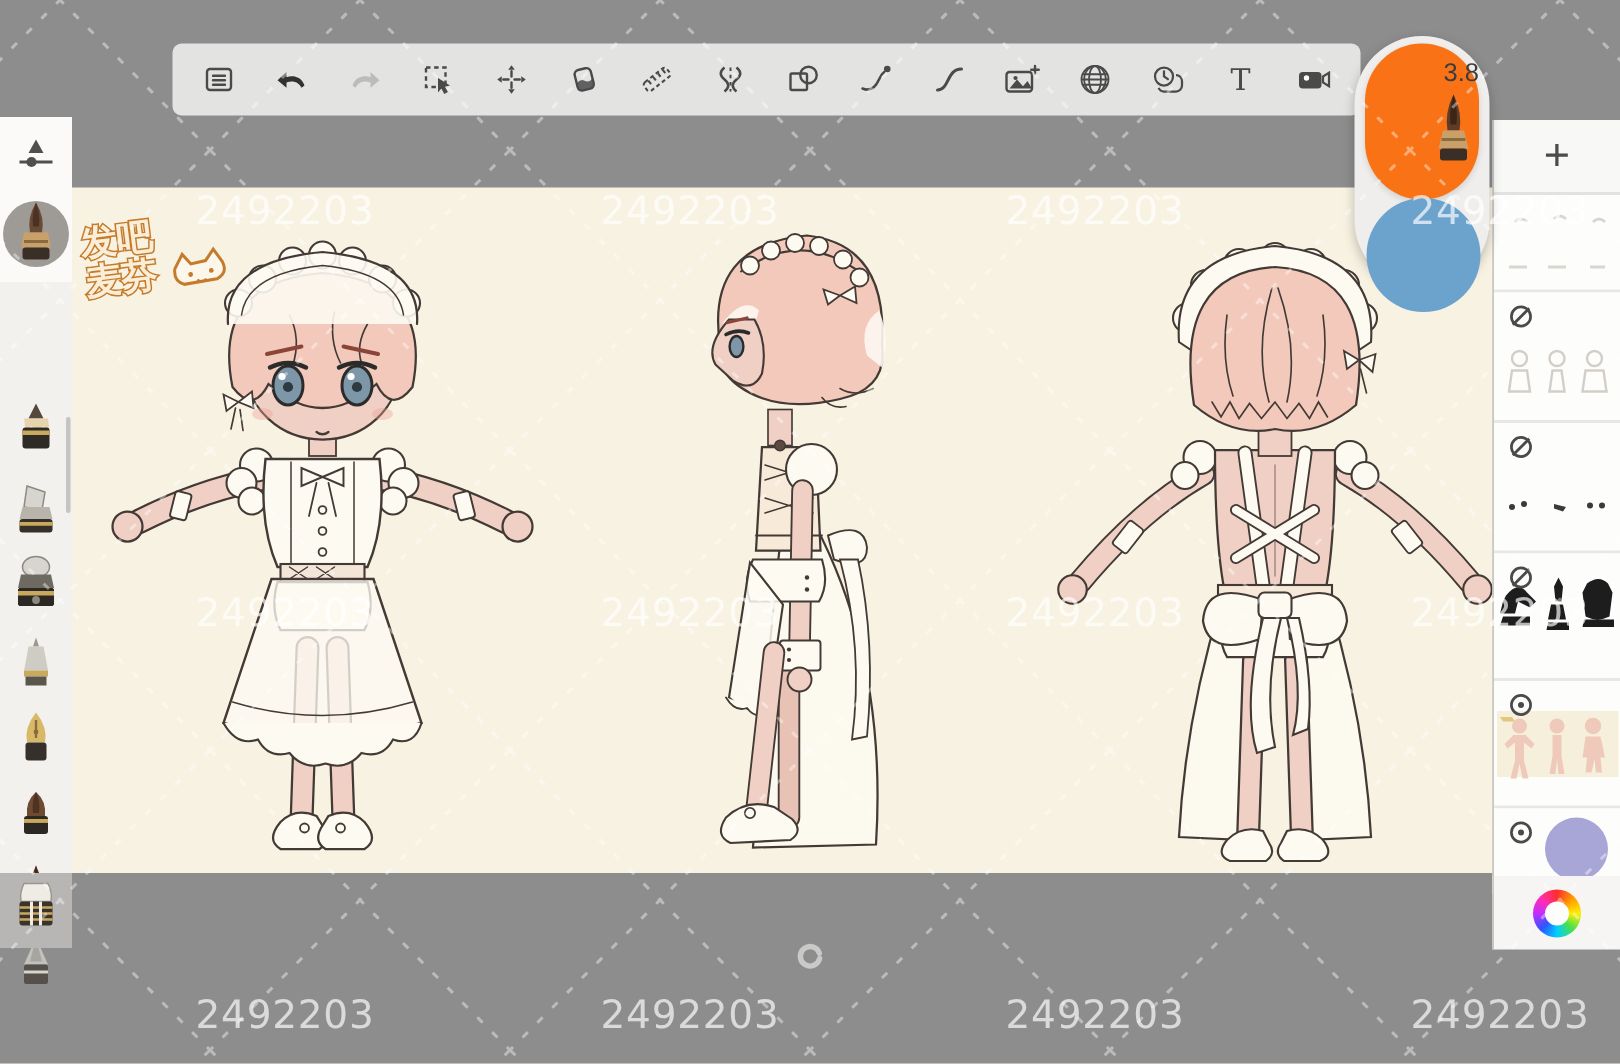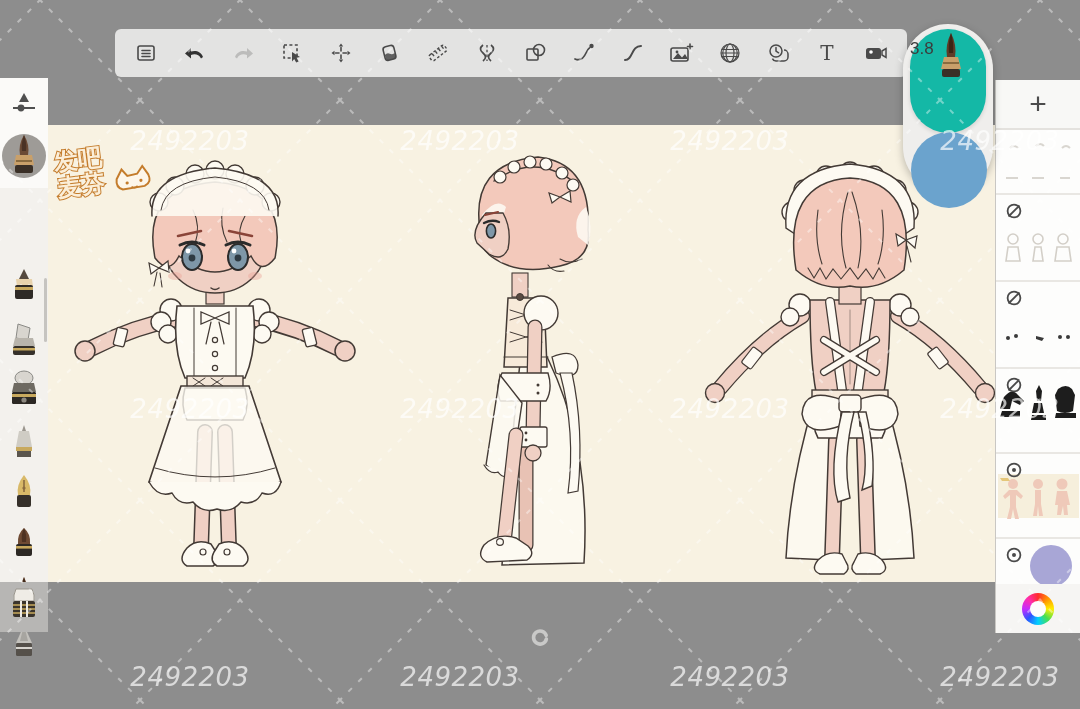--- a/index.html
+++ b/index.html
@@ -40,22 +40,22 @@
     display:flex;align-items:center;justify-content:center;cursor:pointer;}
 
   
   #brush-pill{
     left:903px;top:24px;width:90px;height:168px;z-index:7;
     background:#efeeec;border-radius:45px;
     box-shadow:0 3px 8px rgba(0,0,0,.25);
   }
   #brush-pill-top{
     left:7px;top:5px;width:76px;height:104px;border-radius:38px;
-    background:#14b8a6;box-shadow:0 2px 4px rgba(0,0,0,.12);
-    display:flex;flex-direction:row;align-items:flex-start;
+    background:#f97316;box-shadow:0 2px 4px rgba(0,0,0,.12);
+    display:flex;flex-direction:column;align-items:flex-end;
   }
   #brush-size{margin-top:10px;font-size:17px;color:#3c3c3c;}
   #brush-color-swatch{
     left:8px;top:108px;width:76px;height:76px;border-radius:50%;
     background:#6ba3cd;cursor:pointer;
   }
 
   
   #layers-panel{
     left:995px;top:80px;width:85px;z-index:6;
@@ -80,21 +80,21 @@
   }
   #color-wheel::after{
     content:"";position:absolute;left:8px;top:8px;width:16px;height:16px;
     border-radius:50%;background:#fdfdfc;
   }
 
   
   #sync-icon{left:530px;top:627px;z-index:4;}
 
   
-  #wm-layer{left:0;top:0;width:1080px;height:709px;z-index:9;pointer-events:none;font-style:italic;}
+  #wm-layer{left:0;top:0;width:1080px;height:709px;z-index:9;pointer-events:none;}
   .wm{
     position:absolute;transform:translate(-50%,-50%);
     font-family:"DejaVu Sans", sans-serif;
     font-size:26px;letter-spacing:.5px;color:rgba(255,255,255,.68);
     white-space:nowrap;
   }
 </style>
 </head>
 <body>
 

